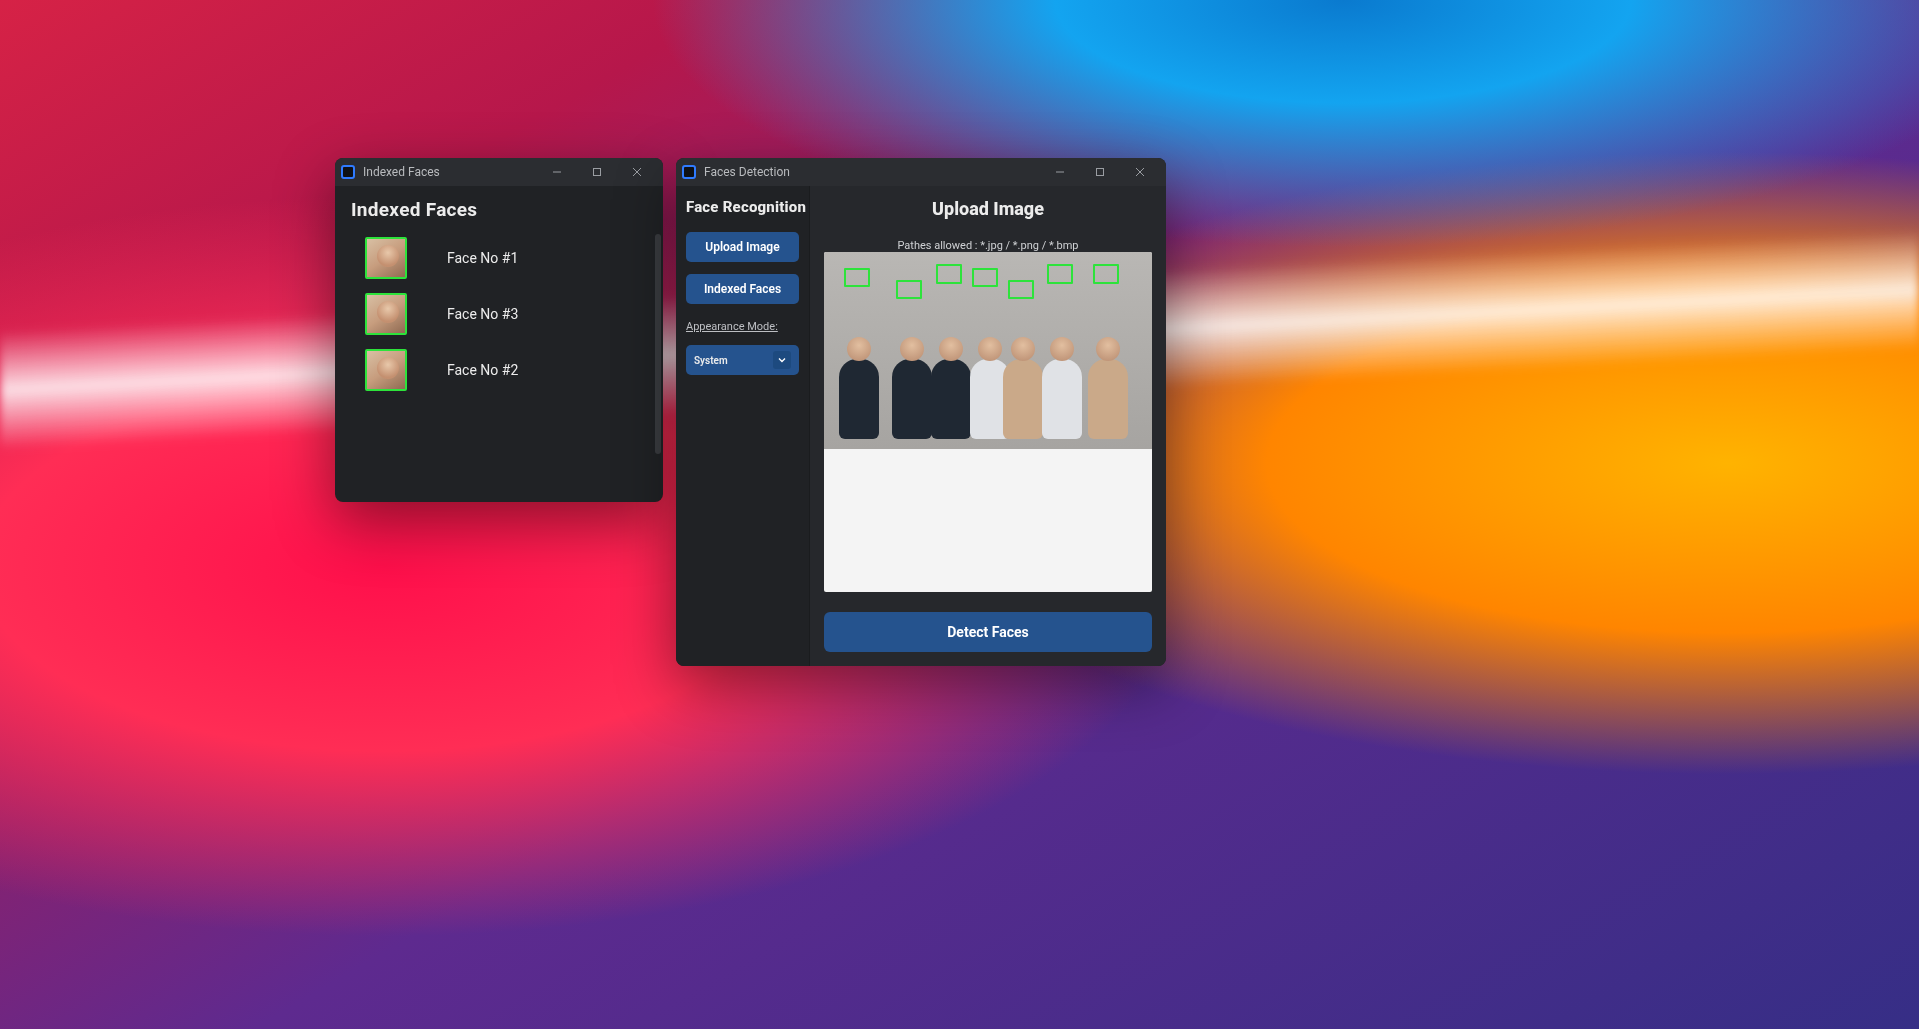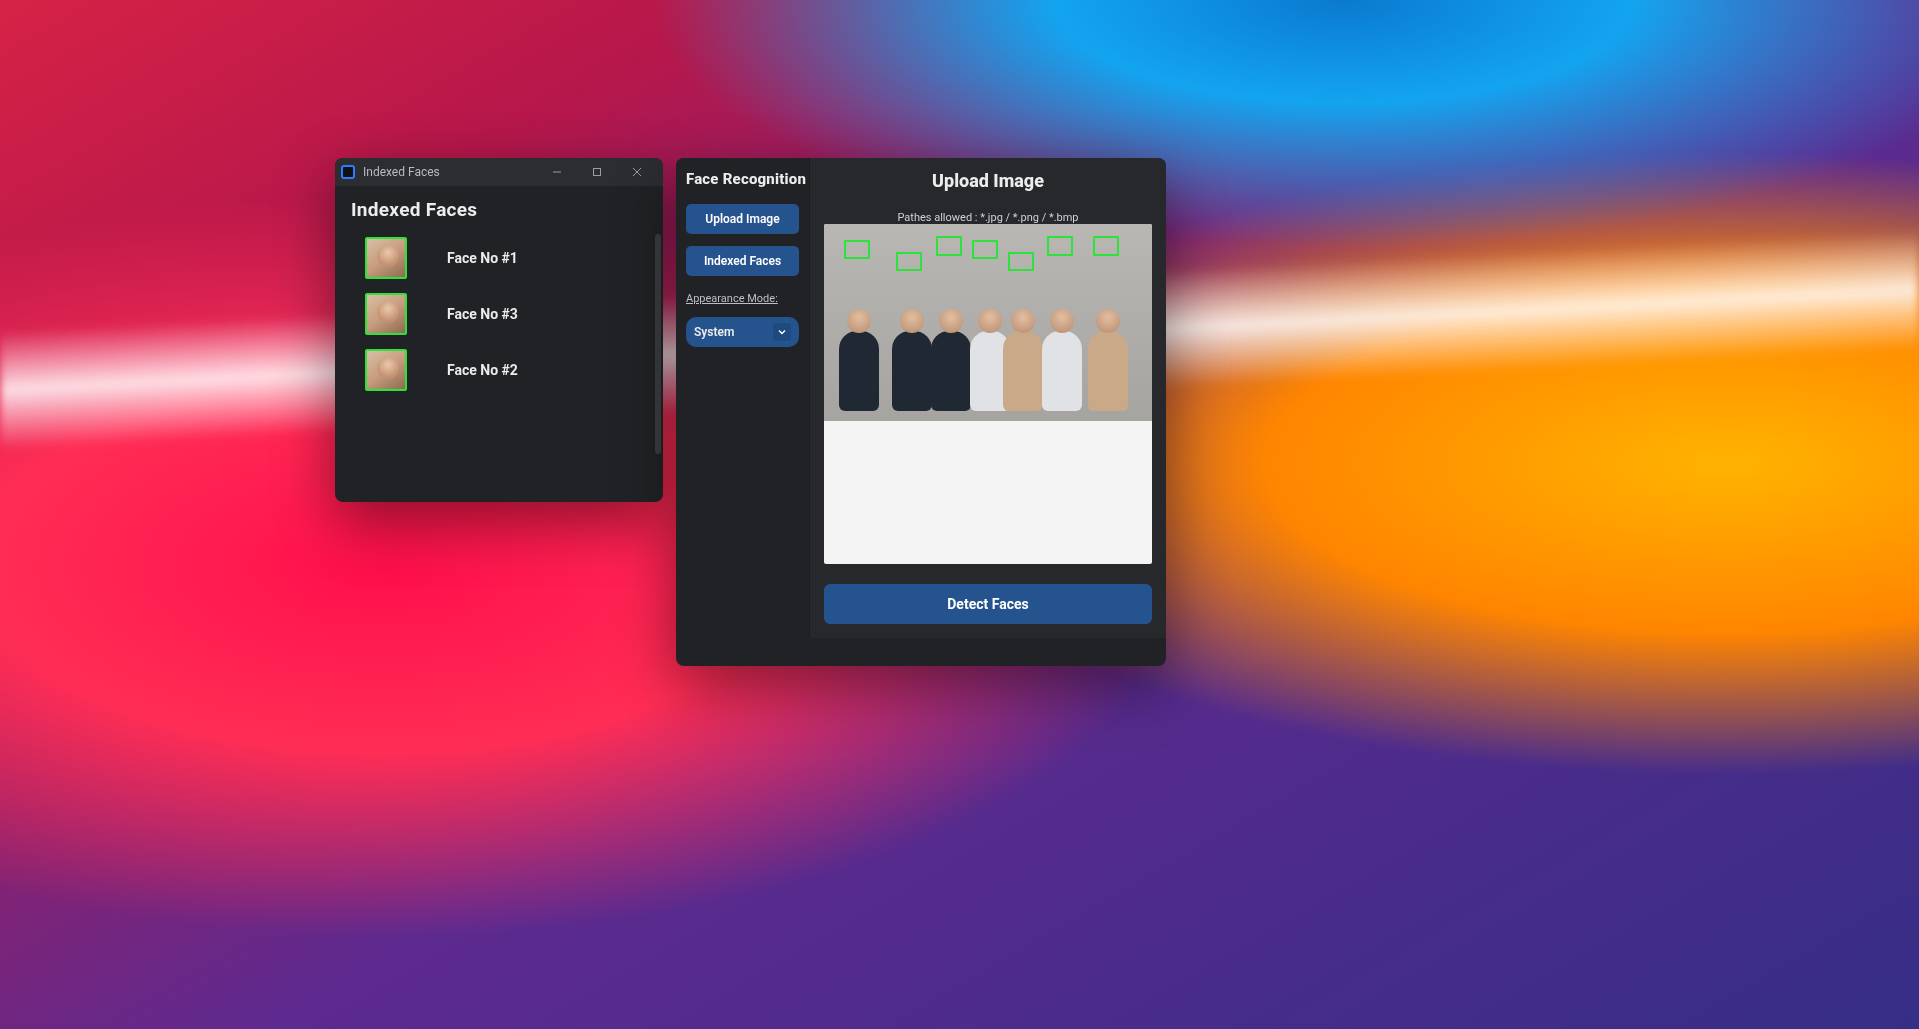--- a/index.html
+++ b/index.html
@@ -83,21 +83,21 @@
     position: relative;
   }
   .thumb::after {
     content: "";
     position: absolute;
     left: 10px; top: 6px;
     width: 22px; height: 22px;
     border-radius: 50%;
     background: radial-gradient(circle at 50% 35%, #e8c8aa 0%, #c49070 70%);
   }
-  .face-label { font-size: 14px; font-weight: 700; }
+  .face-label { font-size: 14px; font-weight: 400; }
   .vscrollbar {
     position: absolute;
     right: 2px; top: 48px;
     width: 6px; height: 220px;
     background: #3a3c40;
     border-radius: 3px;
   }
 
   
   #win-detect { left: 676px; top: 158px; width: 490px; height: 508px; }
@@ -120,23 +120,23 @@
     font-size: 12px;
     font-weight: 600;
     padding: 8px 6px;
     text-align: center;
     cursor: default;
   }
   .mode-label { font-size: 11px; color: #bdbfc3; margin-top: 4px; text-decoration: underline; }
   .select {
     display: flex; align-items: center; justify-content: space-between;
     background: #25538e;
-    border-radius: 10px;
+    border-radius: 5px;
     padding: 6px 8px;
-    font-size: 12px;
+    font-size: 10px;
     font-weight: 600;
   }
   .select .chev {
     width: 18px; height: 18px;
     display: flex; align-items: center; justify-content: center;
     background: #1d4a7f;
     border-radius: 3px;
   }
 
   .main {
@@ -244,20 +244,41 @@
         <div class="face-row">
           <span class="thumb"></span>
           <span class="face-label">Face No #2</span>
         </div>
       </div>
       <div class="vscrollbar"></div>
     </div>
   </div>
 
   <div id="win-detect" class="window">
+    <div class="titlebar">
+      <span class="app-icon"></span>
+      <span>Faces Detection</span>
+      <span class="spacer"></span>
+      <span class="winbtn">
+        <svg width="10" height="10" viewBox="0 0 10 10">
+            <line x1="1" y1="5" x2="9" y2="5" stroke="currentColor" stroke-width="1"></line>
+          </svg>
+      </span>
+      <span class="winbtn">
+        <svg width="10" height="10" viewBox="0 0 10 10">
+            <rect x="1.5" y="1.5" width="7" height="7" fill="none" stroke="currentColor" stroke-width="1"></rect>
+          </svg>
+      </span>
+      <span class="winbtn">
+        <svg width="10" height="10" viewBox="0 0 10 10">
+            <line x1="1" y1="1" x2="9" y2="9" stroke="currentColor" stroke-width="1"></line>
+            <line x1="9" y1="1" x2="1" y2="9" stroke="currentColor" stroke-width="1"></line>
+          </svg>
+      </span>
+    </div>
     <div class="body">
       <div class="sidebar">
         <h3>Face Recognition</h3>
         <div class="btn">Upload Image</div>
         <div class="btn">Indexed Faces</div>
         <div class="mode-label">Appearance Mode:</div>
         <div class="select">
           <span>System</span>
           <span class="chev">
             <svg width="10" height="10" viewBox="0 0 10 10">

